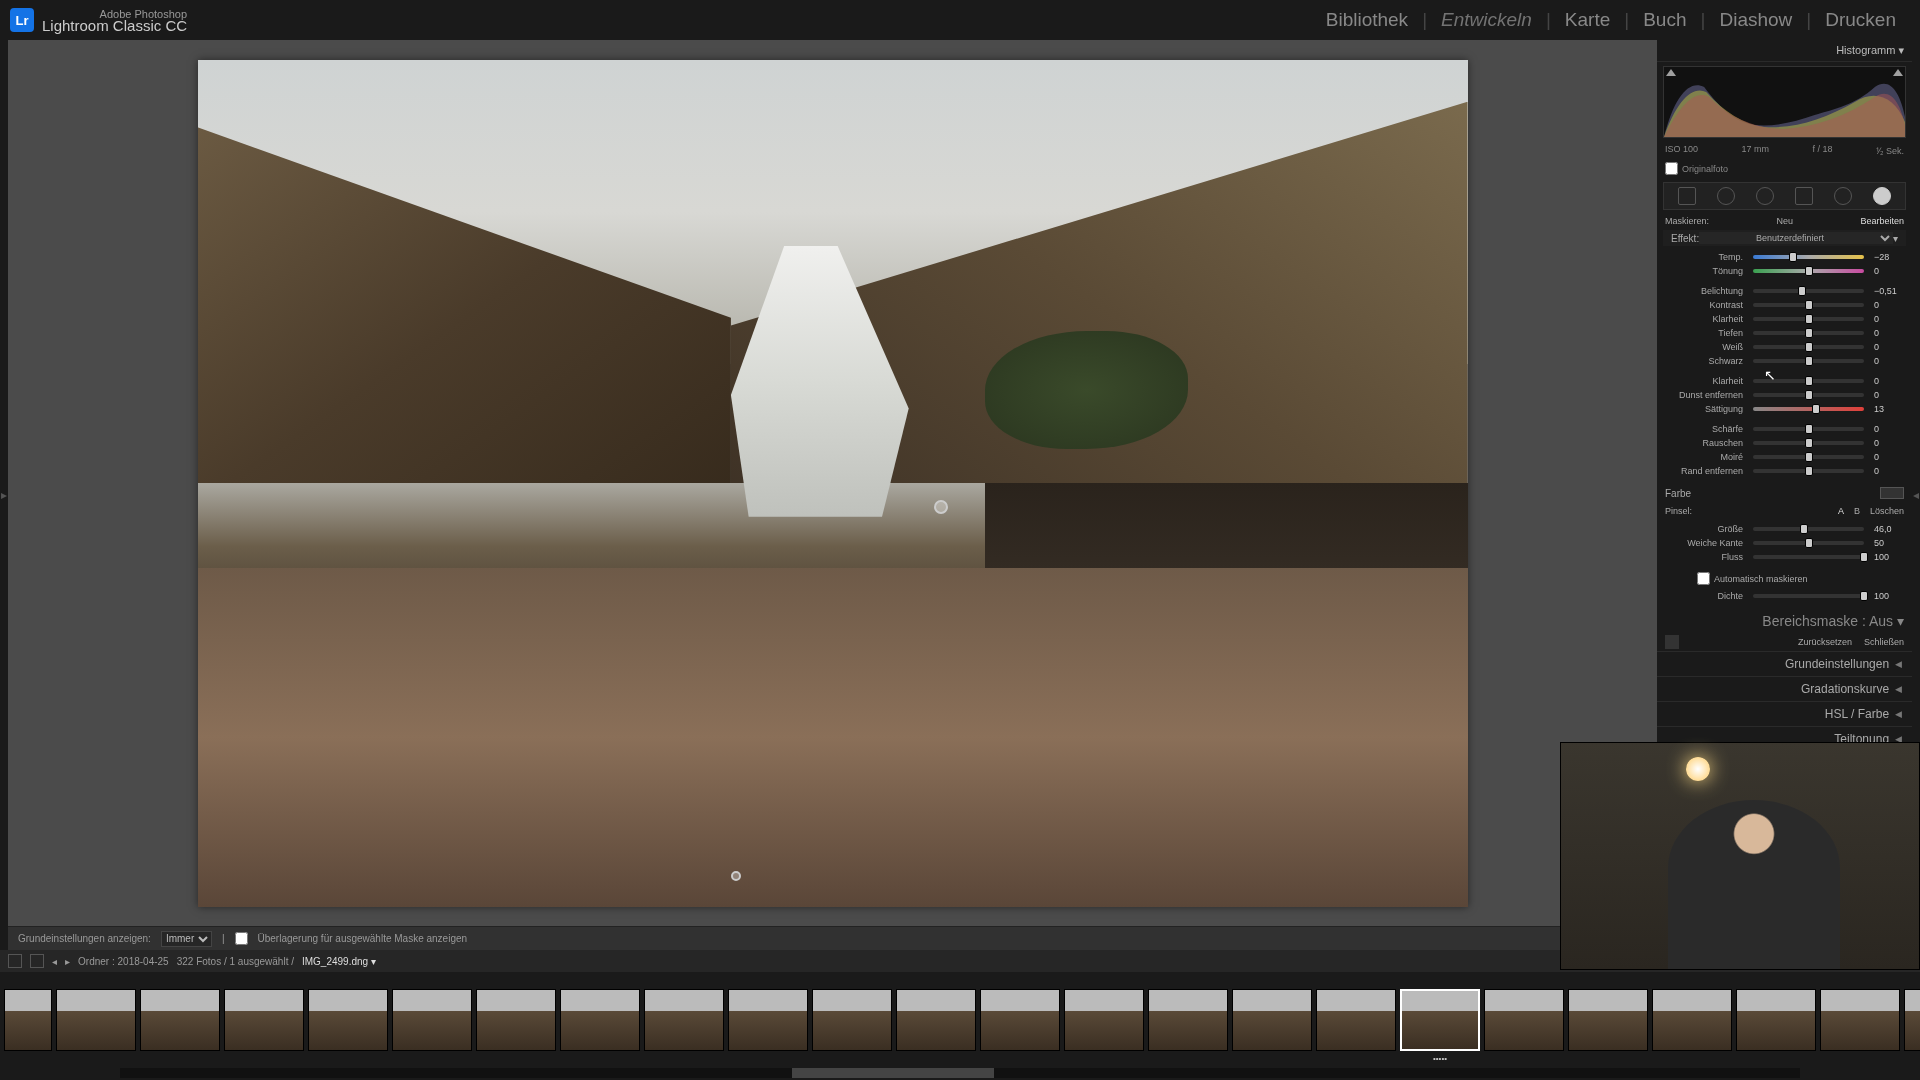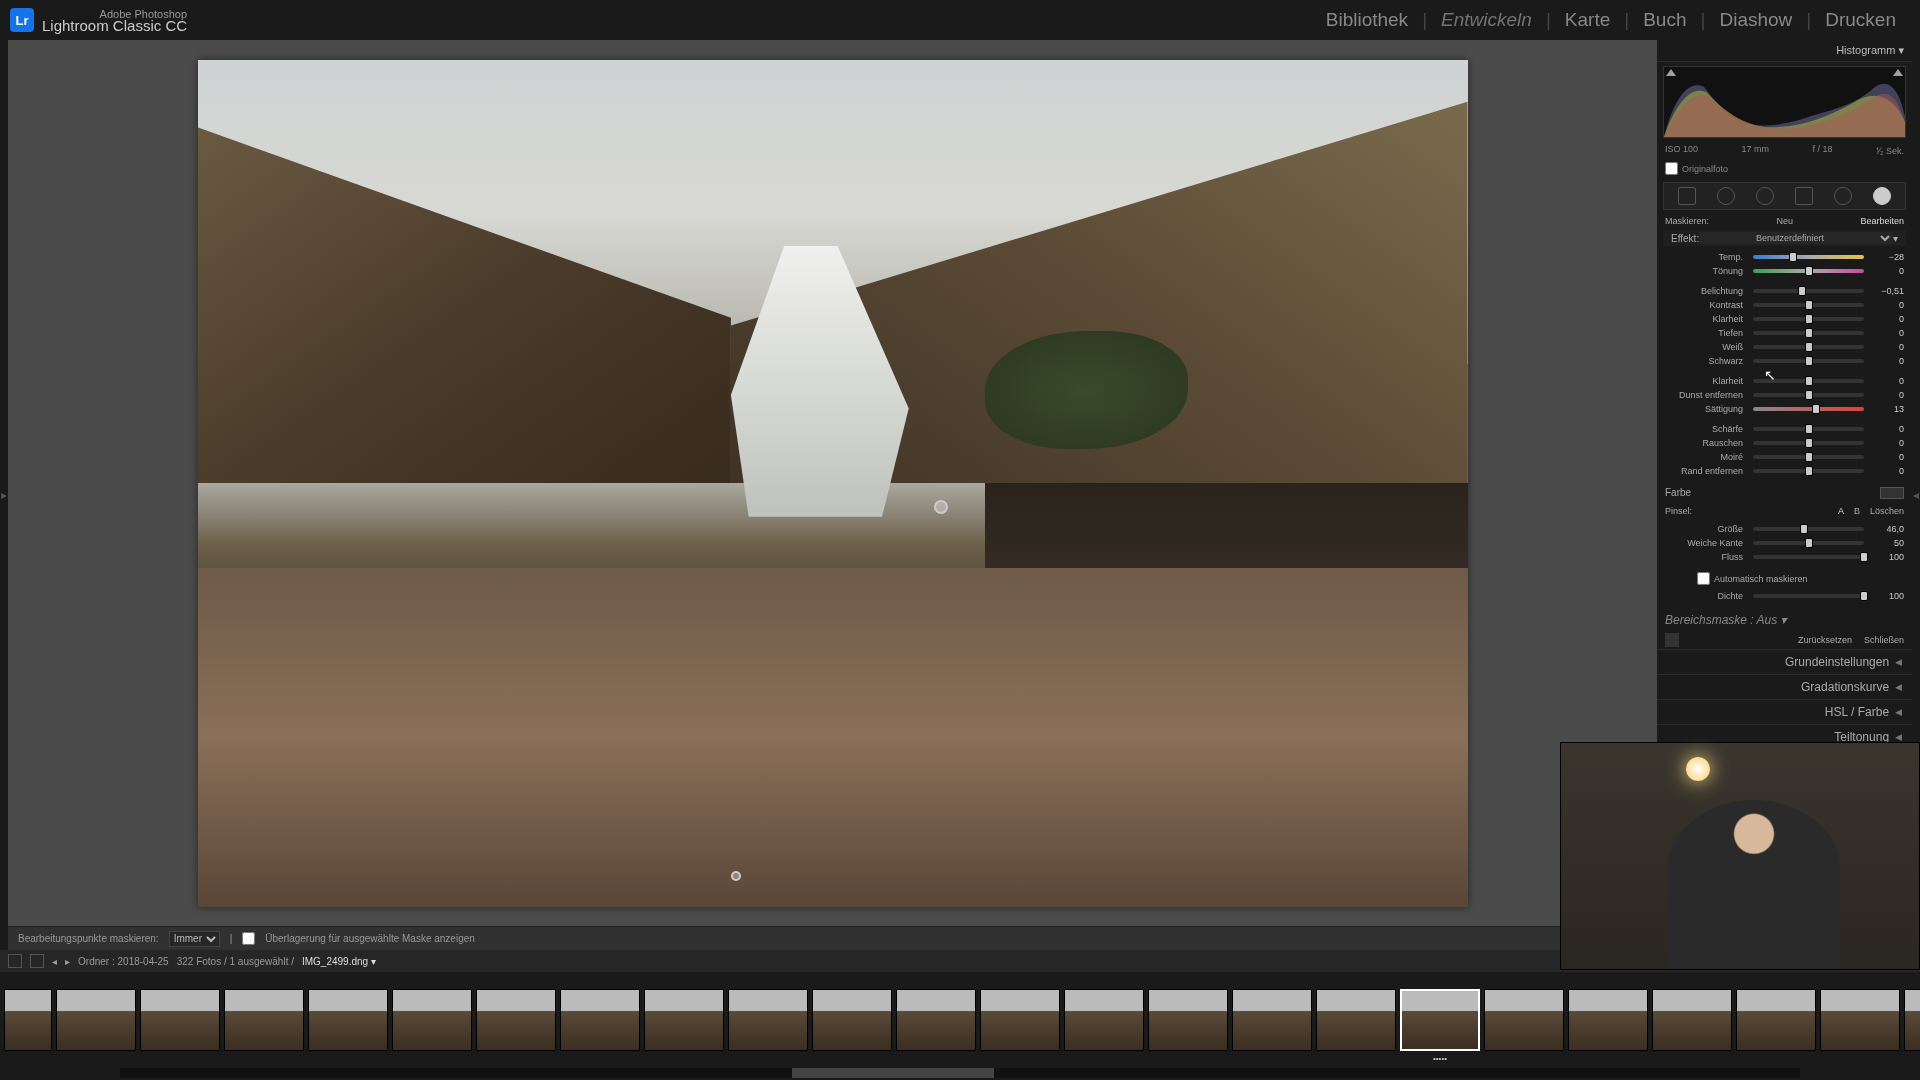--- a/index.html
+++ b/index.html
@@ -52,27 +52,27 @@
 .effect-row{display:flex;align-items:center;padding:2px 8px;background:#1f1f1f;margin:2px 6px;}
 .effect-row select{flex:1;background:#262626;color:#aaa;border:none;font-size:9px;text-align:center;}
 .sliders{padding:2px 8px 6px 8px;}
 .slider{display:flex;align-items:center;height:14px;gap:10px;}
 .slider .lbl{width:78px;text-align:right;font-size:9px;color:#aaa;}
 .slider .track{flex:1;height:4px;background:#333;position:relative;border-radius:2px;}
 .slider .track.temp{background:linear-gradient(90deg,#3a7ad4,#aaa,#e6c24a);}
 .slider .track.tint{background:linear-gradient(90deg,#3aa050,#aaa,#c84aa0);}
 .slider .track.sat{background:linear-gradient(90deg,#888,#e0403a);}
 .slider .thumb{position:absolute;top:-3px;width:8px;height:10px;background:#ccc;border-radius:2px;transform:translateX(-50%);}
-.slider .val{width:30px;text-align:right;font-size:9px;color:#ccc;}
-.farbe-row{display:flex;align-items:flex-start;justify-content:space-between;padding:3px 8px;}
+.slider .val{width:30px;font-size:9px;color:#ccc;}
+.farbe-row{display:flex;align-items:center;justify-content:space-between;padding:3px 8px;}
 .farbe-sw{width:24px;height:12px;border:1px solid #555;background:#333;}
 .pinsel-hdr{display:flex;padding:4px 8px;gap:10px;font-size:9px;}
 .pinsel-hdr .sp{flex:1;}
 .automask{padding:2px 8px 2px 40px;font-size:9px;display:flex;align-items:center;gap:4px;}
-.bereichmaske{padding:4px 8px;font-size:12px;text-align:left;color:#888;font-style:italic;}
+.bereichmaske{padding:4px 8px;font-size:14px;text-align:right;color:#888;}
 .zur-row{display:flex;justify-content:flex-end;gap:12px;padding:4px 8px;font-size:9px;}
 .collapse-sw{width:14px;height:14px;background:#333;margin:2px 8px;}
 .panel-collapsed{display:flex;justify-content:flex-end;align-items:center;padding:5px 10px;border-top:1px solid #2a2a2a;font-size:12px;color:#aaa;gap:6px;}
 .panel-collapsed .tri{font-size:9px;color:#777;}
 
 
 .filmstrip-area{height:130px;background:#1a1a1a;display:flex;flex-direction:column;}
 .fs-top{height:22px;background:#262626;display:flex;align-items:center;padding:0 8px;font-size:10px;color:#999;gap:8px;}
 .fs-top .icon{width:14px;height:14px;border:1px solid #555;}
 .fs-top .right{margin-left:auto;display:flex;gap:8px;align-items:center;}
@@ -127,21 +127,21 @@
         <div class="bush"></div>
           <div class="river"></div>
           <div class="rock-r"></div>
         <div class="rocks"></div>
           <div class="fall"></div>
         <div class="pin1"></div>
         <div class="pin2"></div>
       </div>
     </div>
     <div class="toolbar-below">
-      <span>Bearbeitungspunkte maskieren:</span>
+      <span>Grundeinstellungen anzeigen:</span>
       <select><option>Immer</option></select>
       <span>|</span>
       <input type="checkbox" style="">
       <span>Überlagerung für ausgewählte Maske anzeigen</span>
     </div>
   </div>
 
   <div class="rpanel">
     <div class="rp-hdr">Histogramm ▾</div>
     <div class="histogram">

